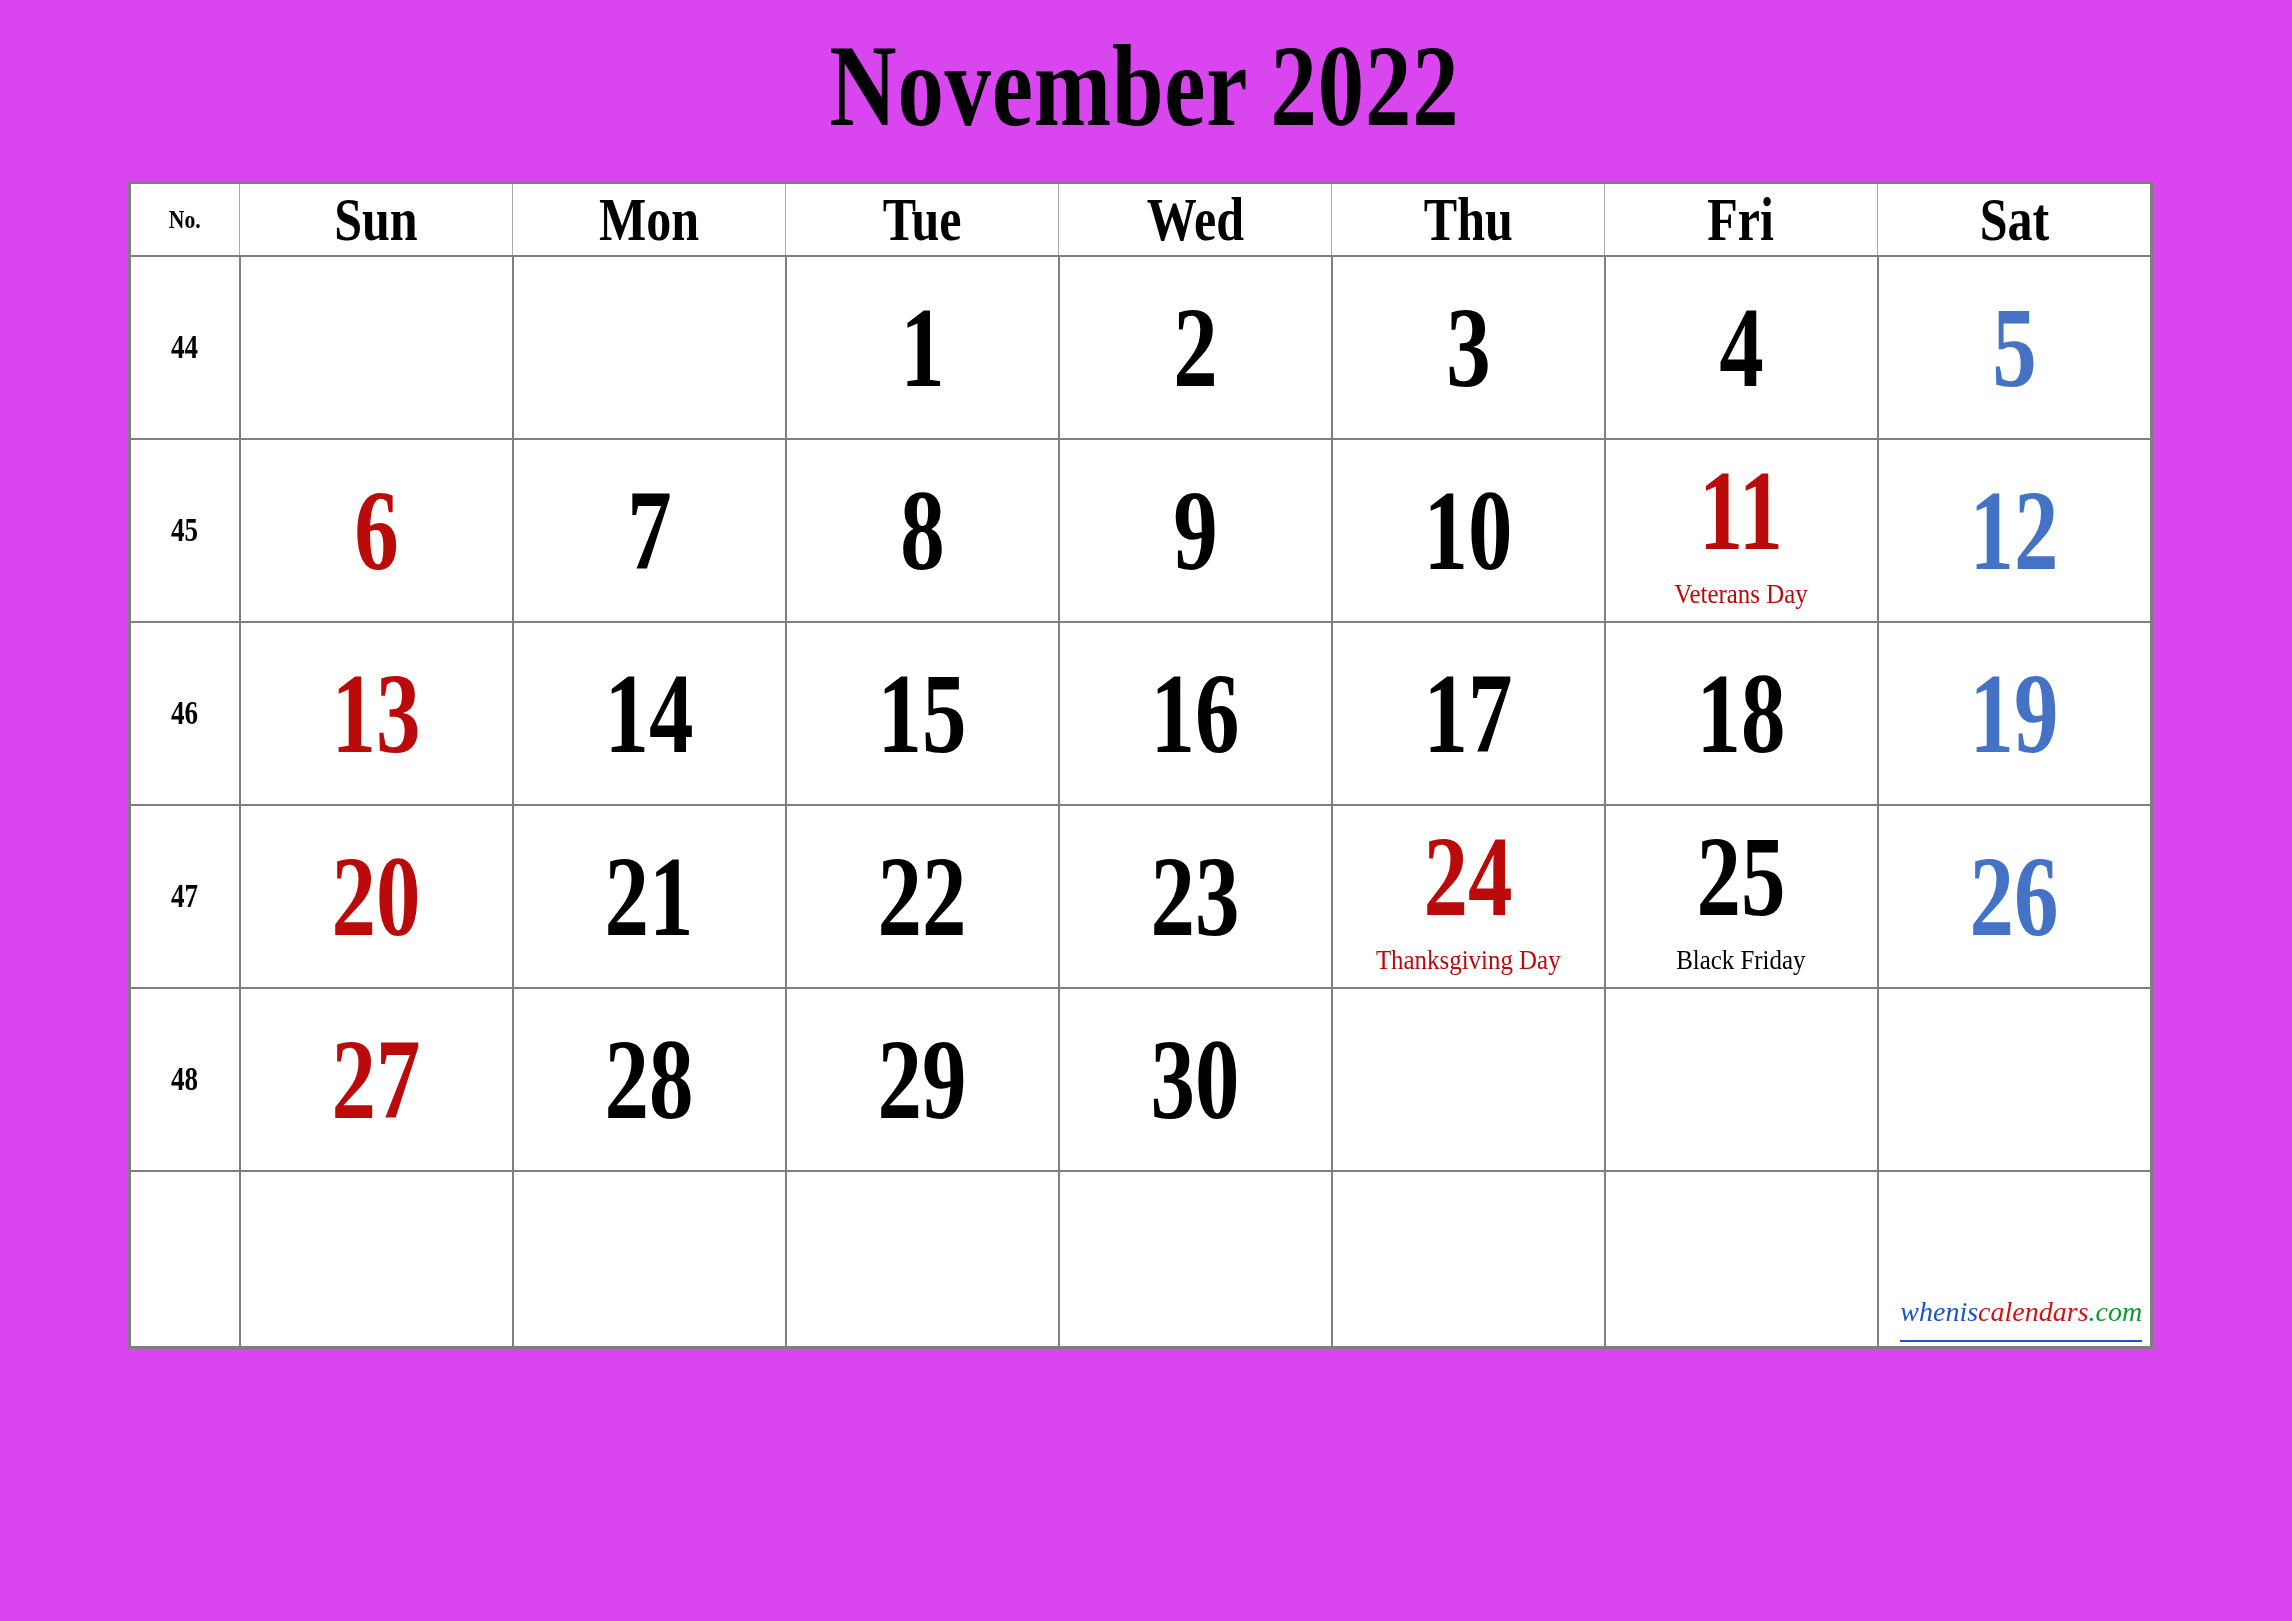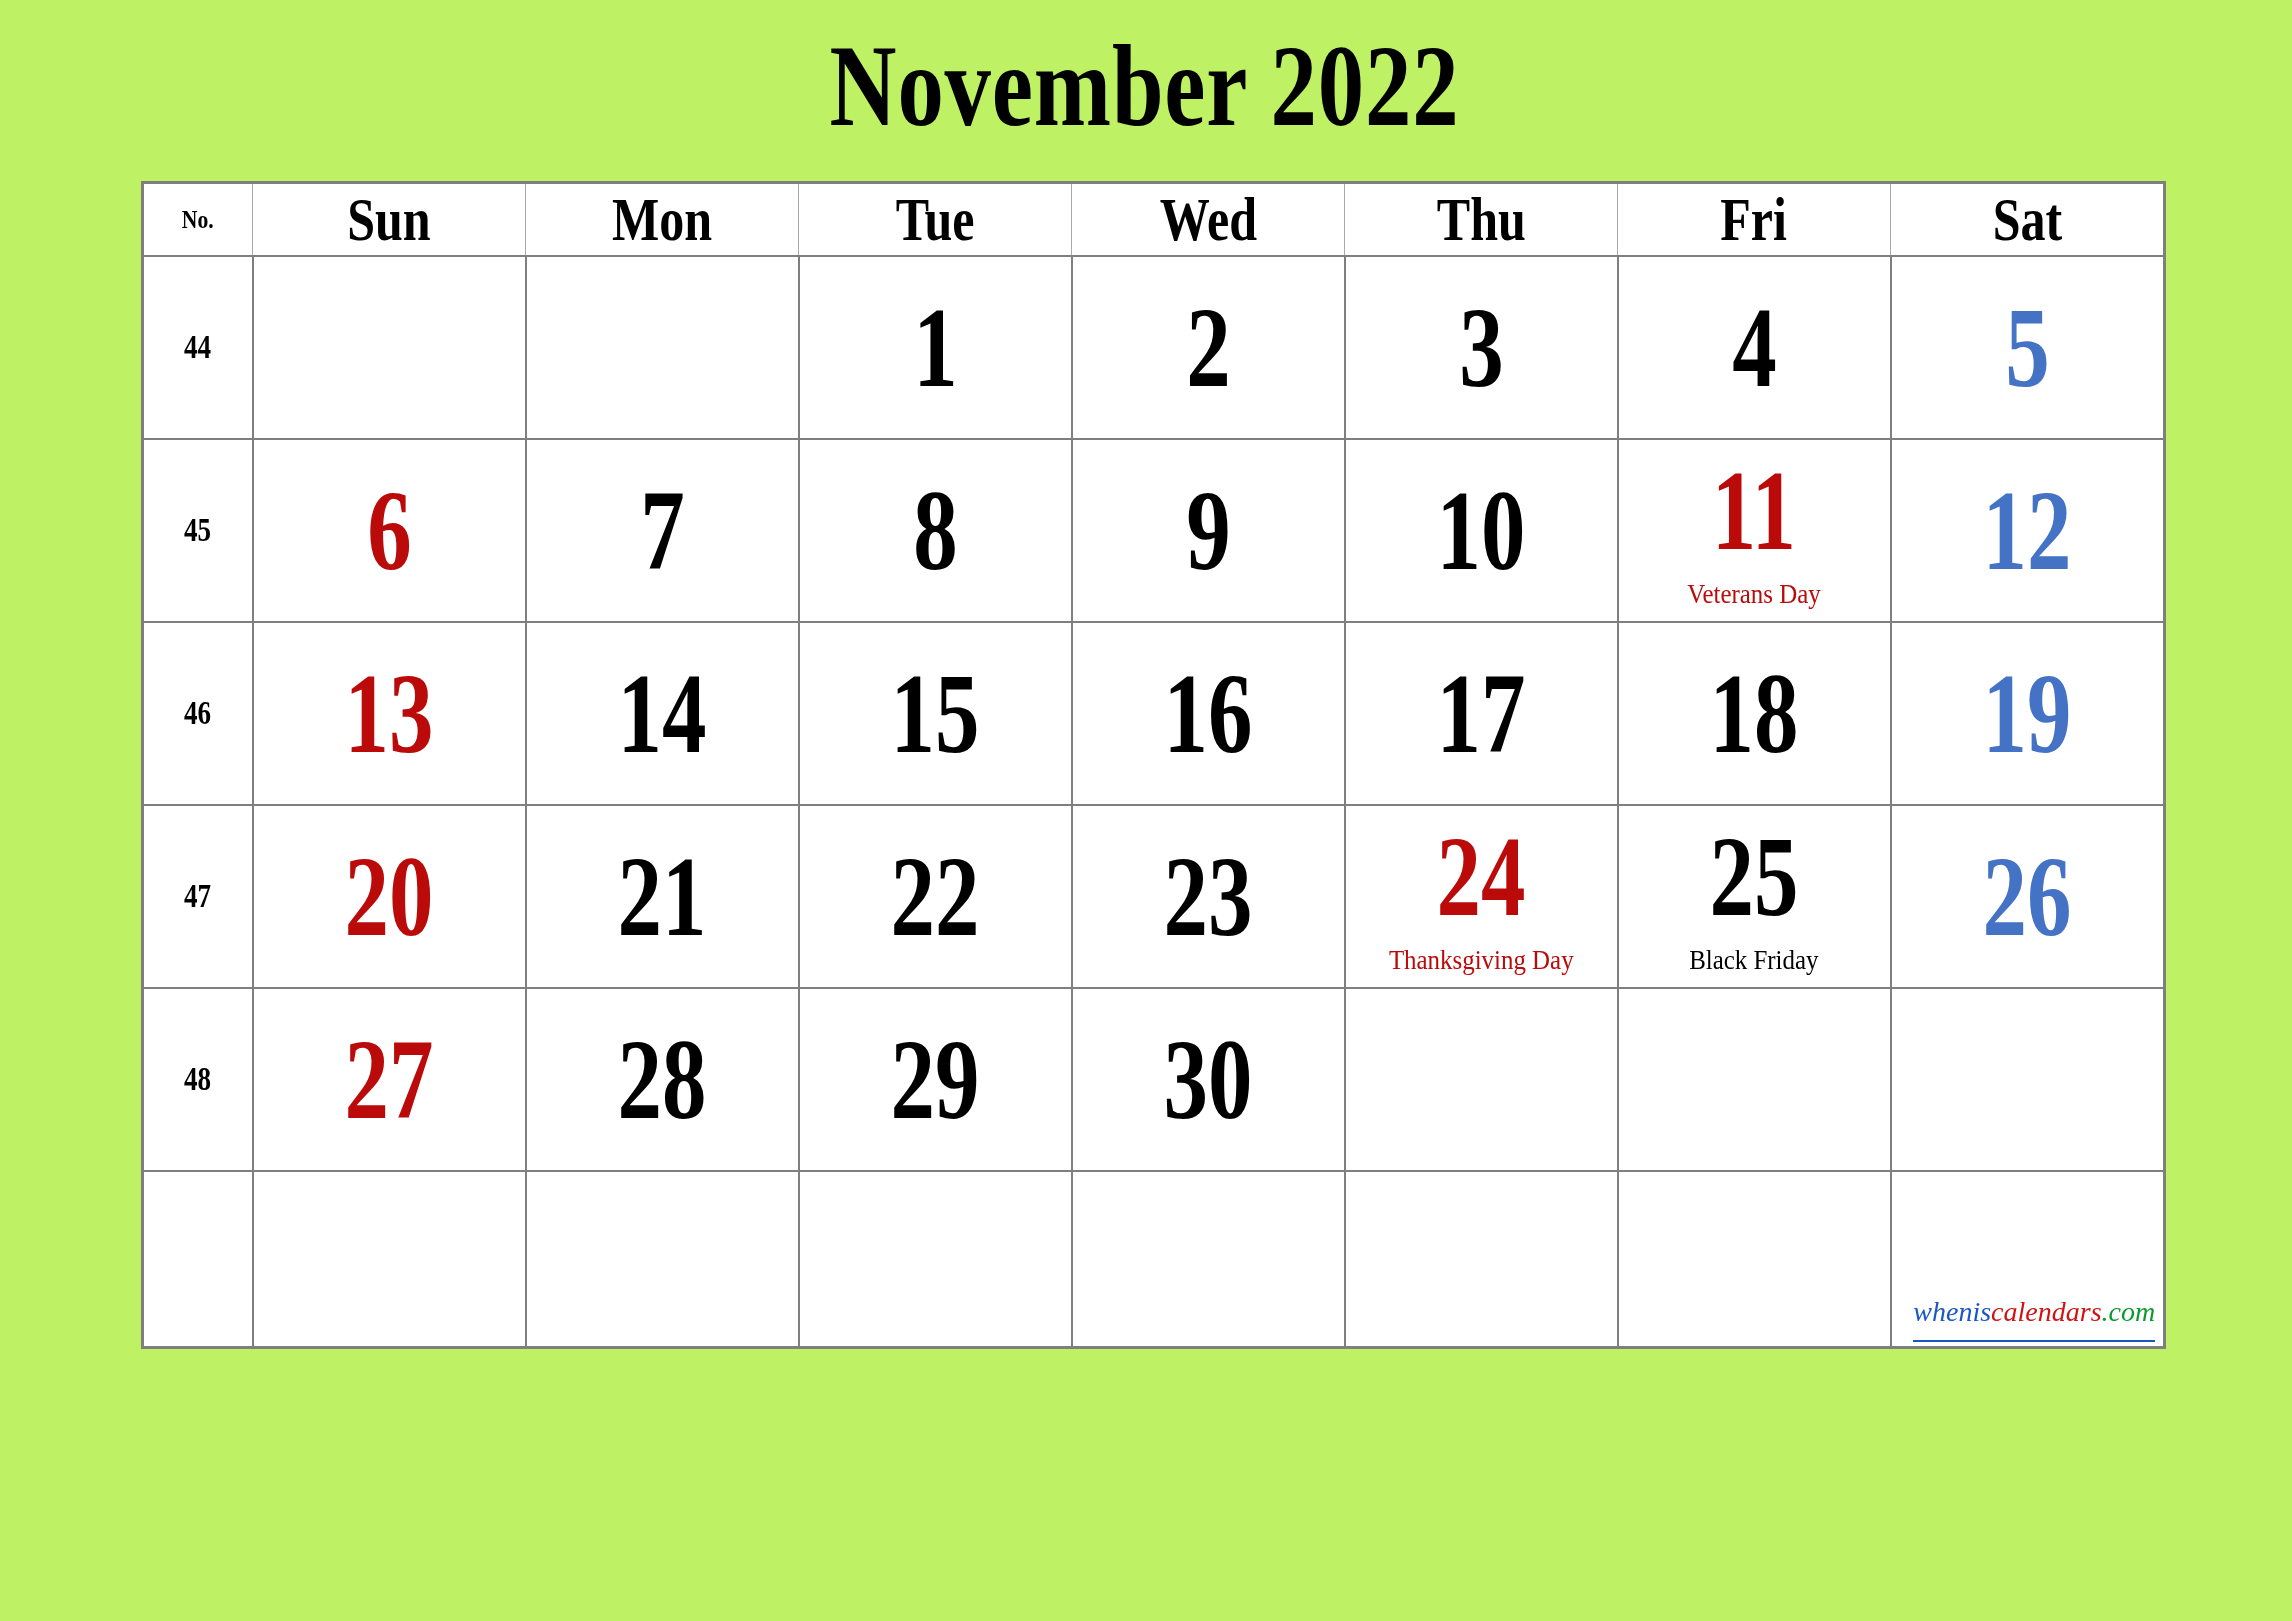--- a/index.html
+++ b/index.html
@@ -11,21 +11,21 @@
     width: 2293px;
     height: 1621px;
     font-family: "Liberation Serif", "DejaVu Serif", serif;
     overflow: hidden;
   }
 
   .page {
     position: relative;
     width: 2293px;
     height: 1621px;
-    background: #bef264;
+    background: #d946ef;
   }
 
   
   .title {
     position: absolute;
     top: 17.6px;
     left: 140px;
     width: 2009px;
     text-align: center;
     font-family: "Liberation Serif", "DejaVu Serif", serif;
@@ -35,21 +35,21 @@
     letter-spacing: 1px;
     color: #000000;
     transform: scaleX(0.80);
     transform-origin: center top;
     white-space: nowrap;
   }
 
   
   .cal-wrap {
     position: absolute;
-    left: 141px;
+    left: 128px;
     top: 181px;
     width: 2009px;
   }
   table.cal {
     border-collapse: collapse;
     table-layout: fixed;
     width: 2009px;
     border: 3.9px solid #7f7f7f;
   }
   table.cal td, table.cal th {

